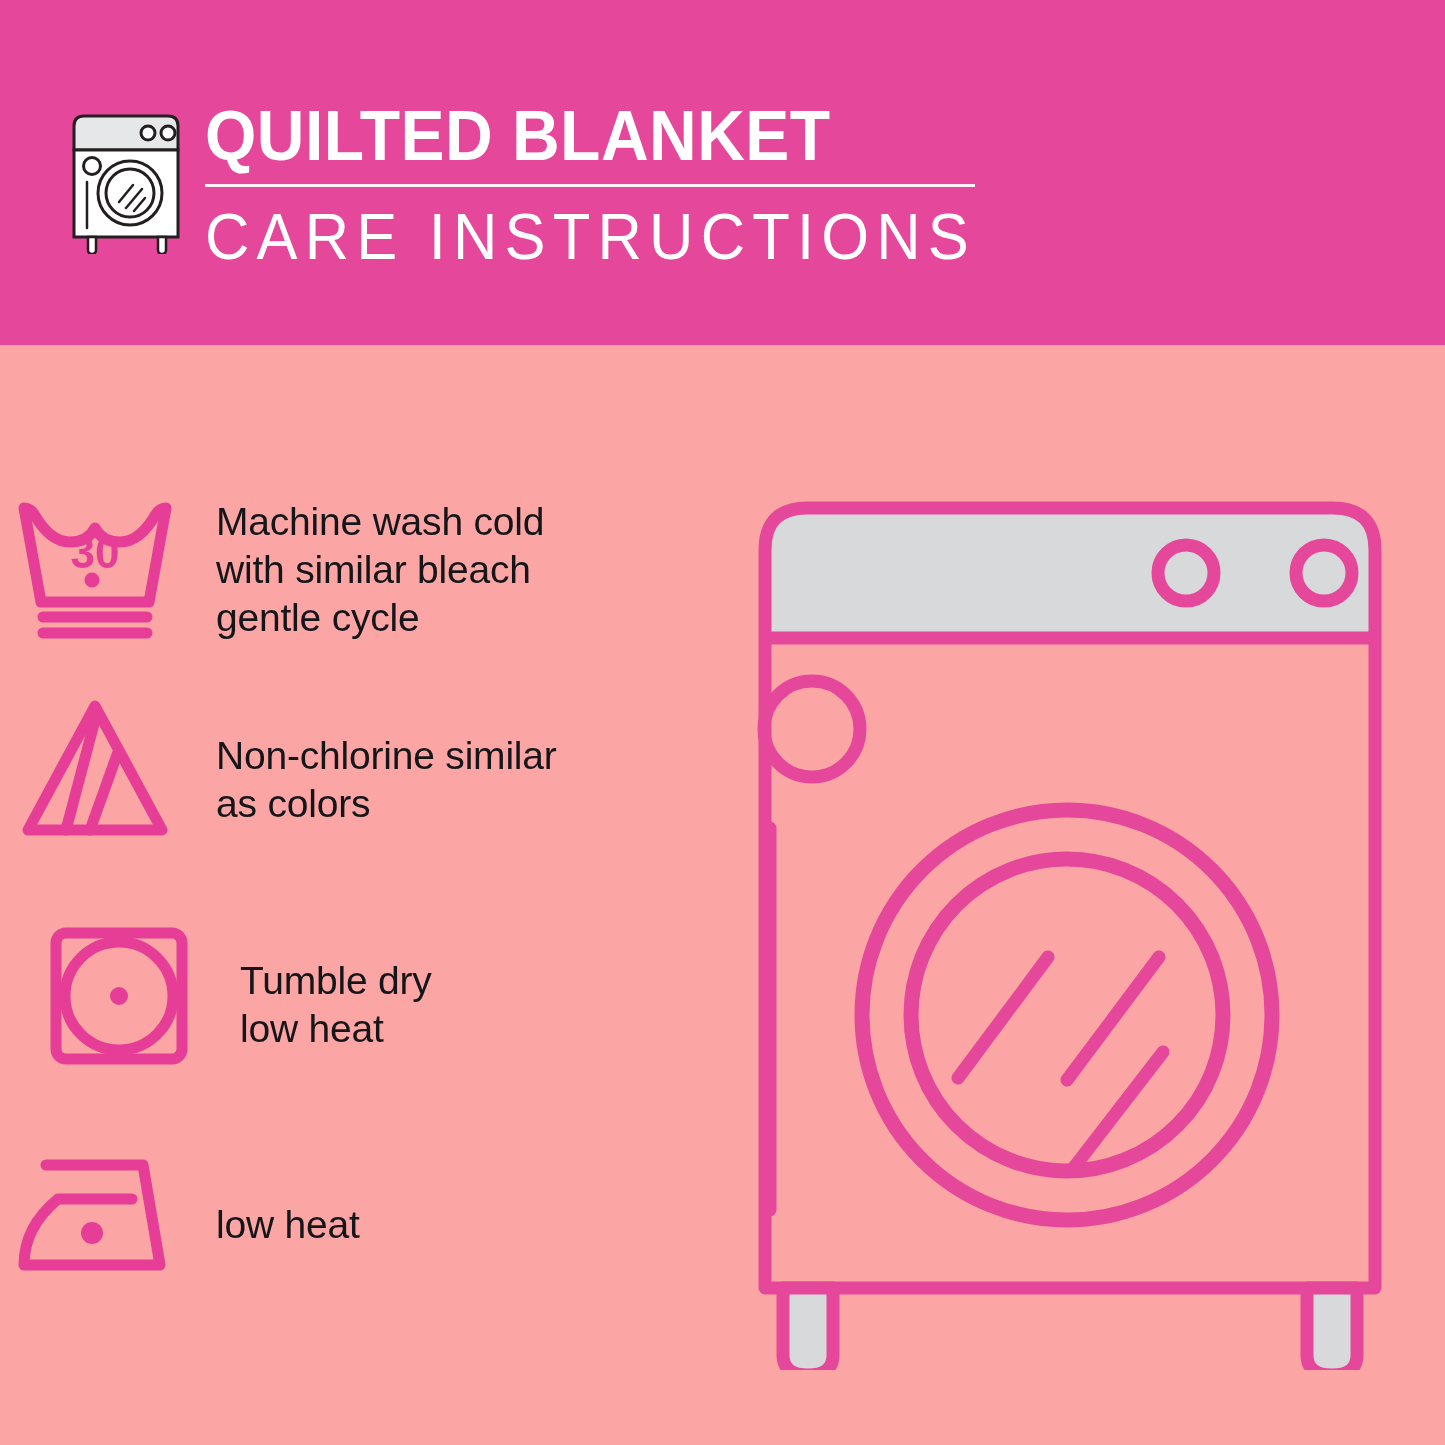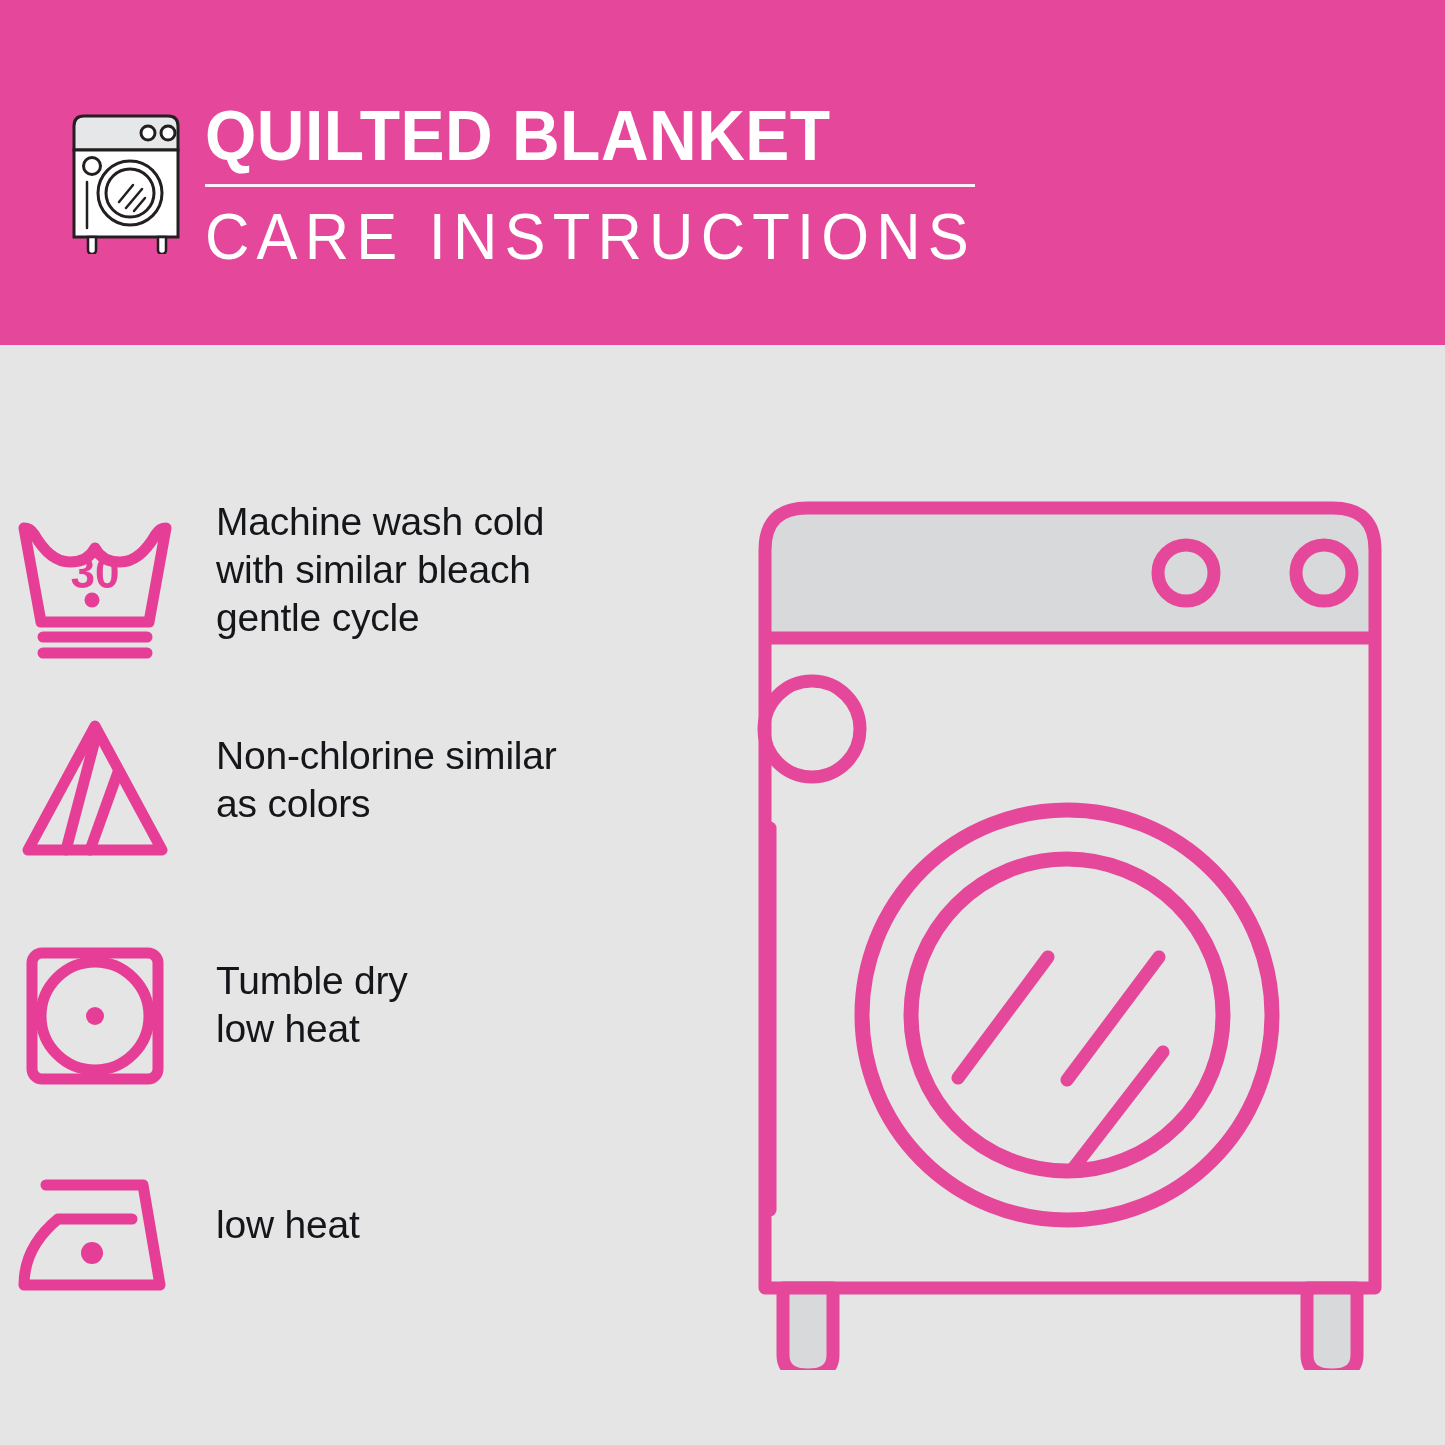--- a/index.html
+++ b/index.html
@@ -7,21 +7,21 @@
     padding: 0;
     background: #ffffff;
   }
   body {
     font-family: "Liberation Sans", sans-serif;
   }
   #page {
     position: relative;
     width: 1445px;
     height: 1445px;
-    background: #e5e5e5;
+    background: #fca5a5;
     overflow: hidden;
   }
 
   
   #header {
     position: absolute;
     left: 0;
     top: 0;
     width: 1445px;
     height: 345px;
@@ -81,29 +81,29 @@
   }
   .care-row {
     position: absolute;
     left: 0;
     width: 700px;
     display: flex;
     align-items: center;
   }
   .care-row.r0 { top: 130px; height: 190px; }
   .care-row.r1 { top: 340px; height: 190px; }
-  .care-row.r2 { top: 565px; height: 190px; }
+  .care-row.r2 { top: 565px; height: 190px; padding-left: 24px; }
   .care-row.r3 { top: 785px; height: 190px; }
 
   .care-icon {
     width: 190px;
     min-width: 190px;
     height: 180px;
     display: flex;
-    align-items: flex-end;
+    align-items: flex-start;
     justify-content: center;
   }
   .care-text {
     font-family: Liberation Sans, sans-serif;
     font-size: 39px;
     line-height: 48px;
     color: #15161a;
     letter-spacing: -0.2px;
     padding-left: 26px;
   }

